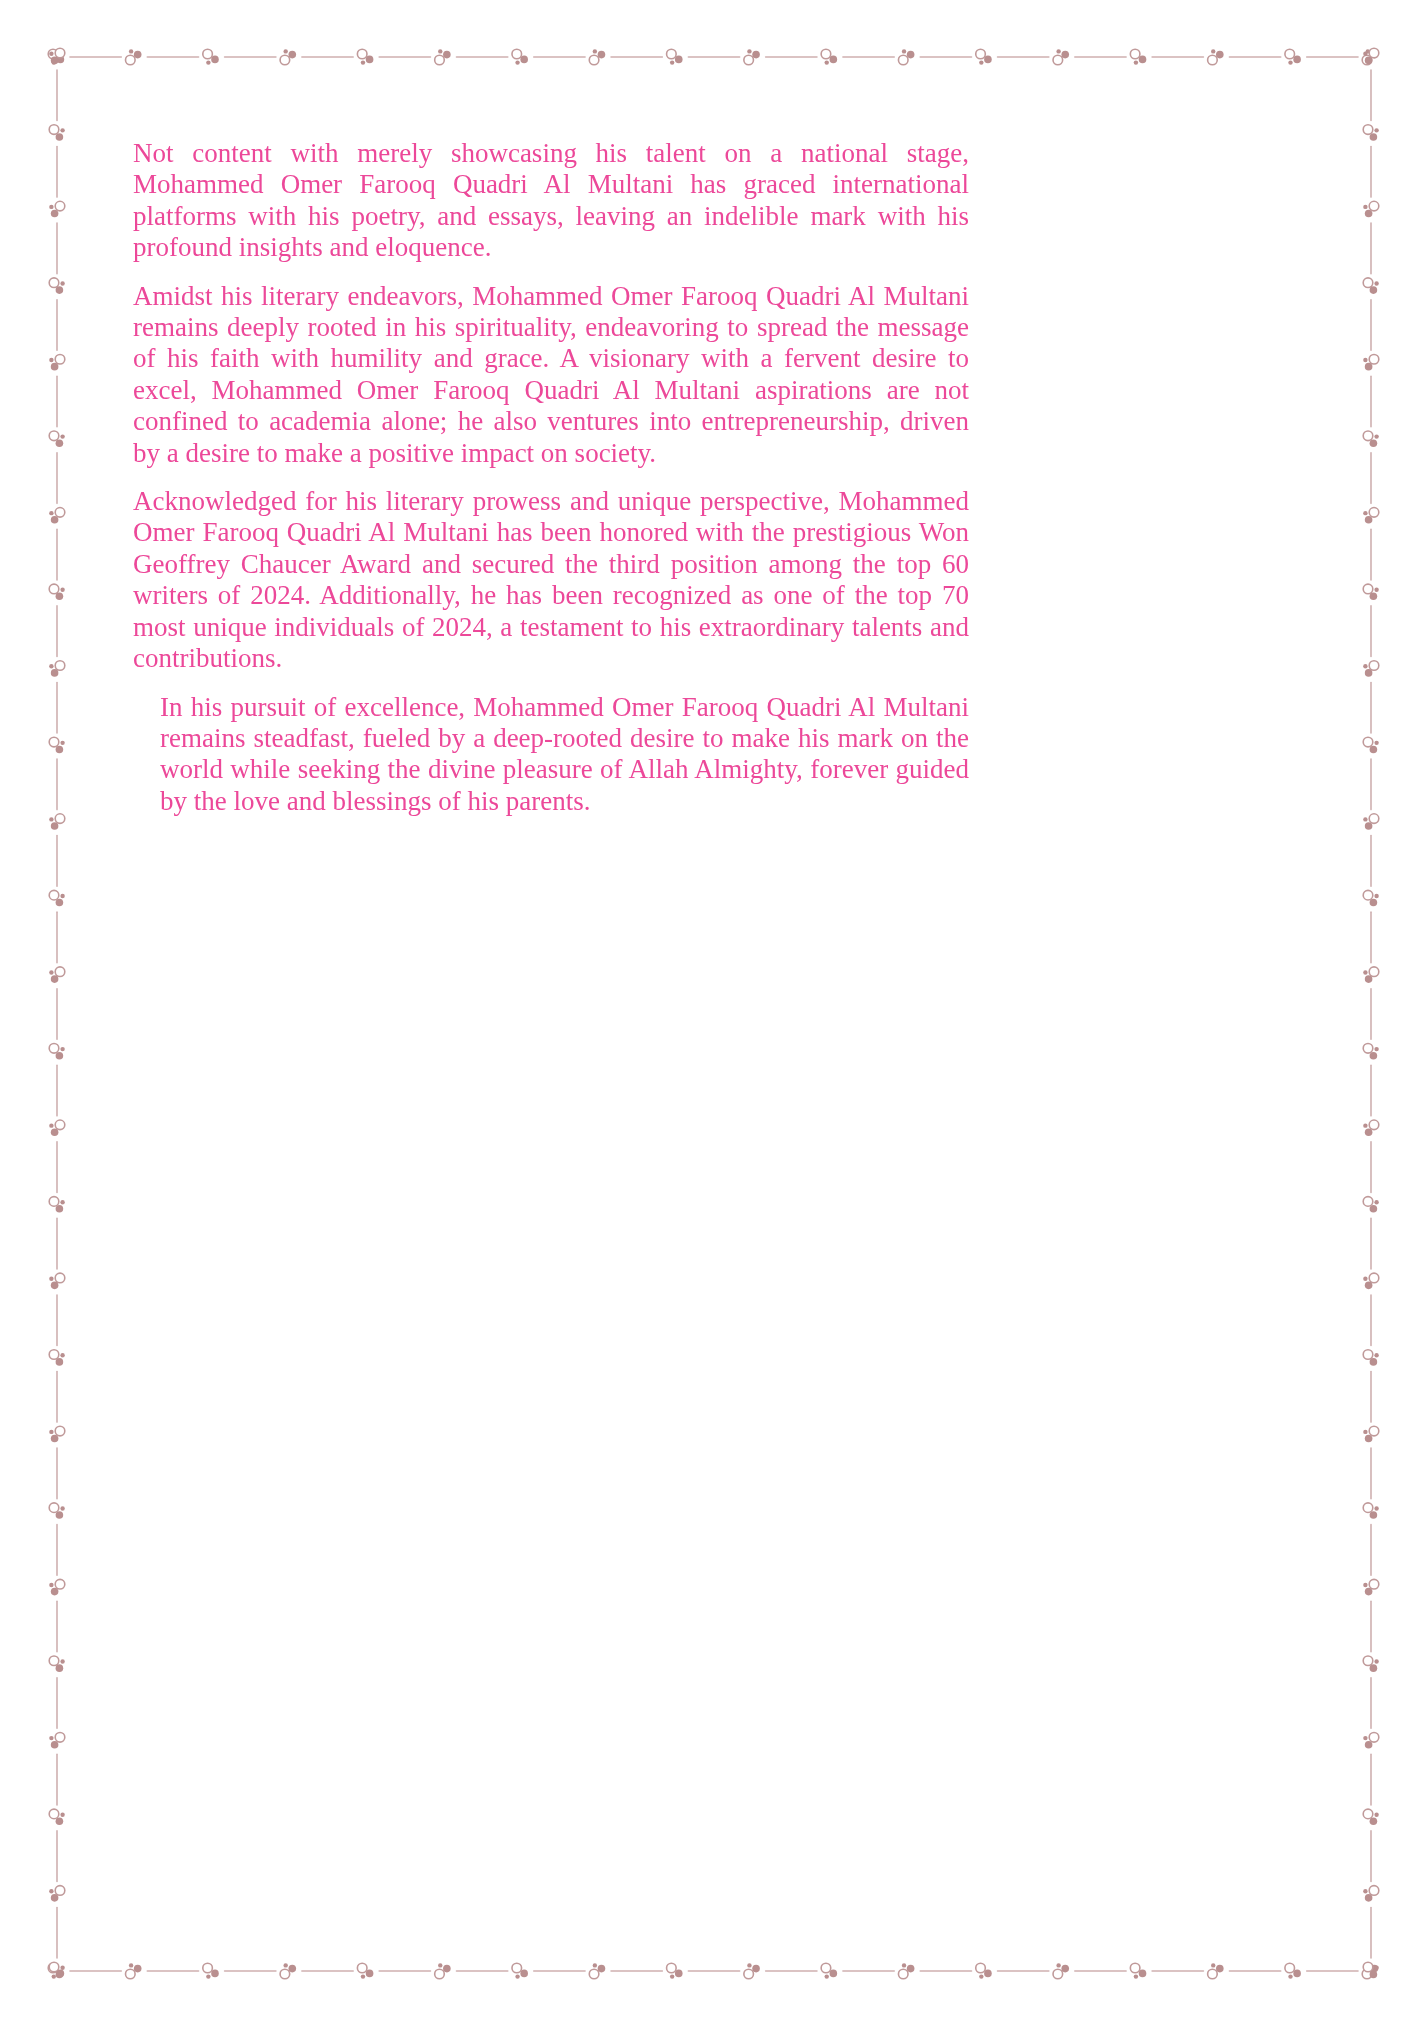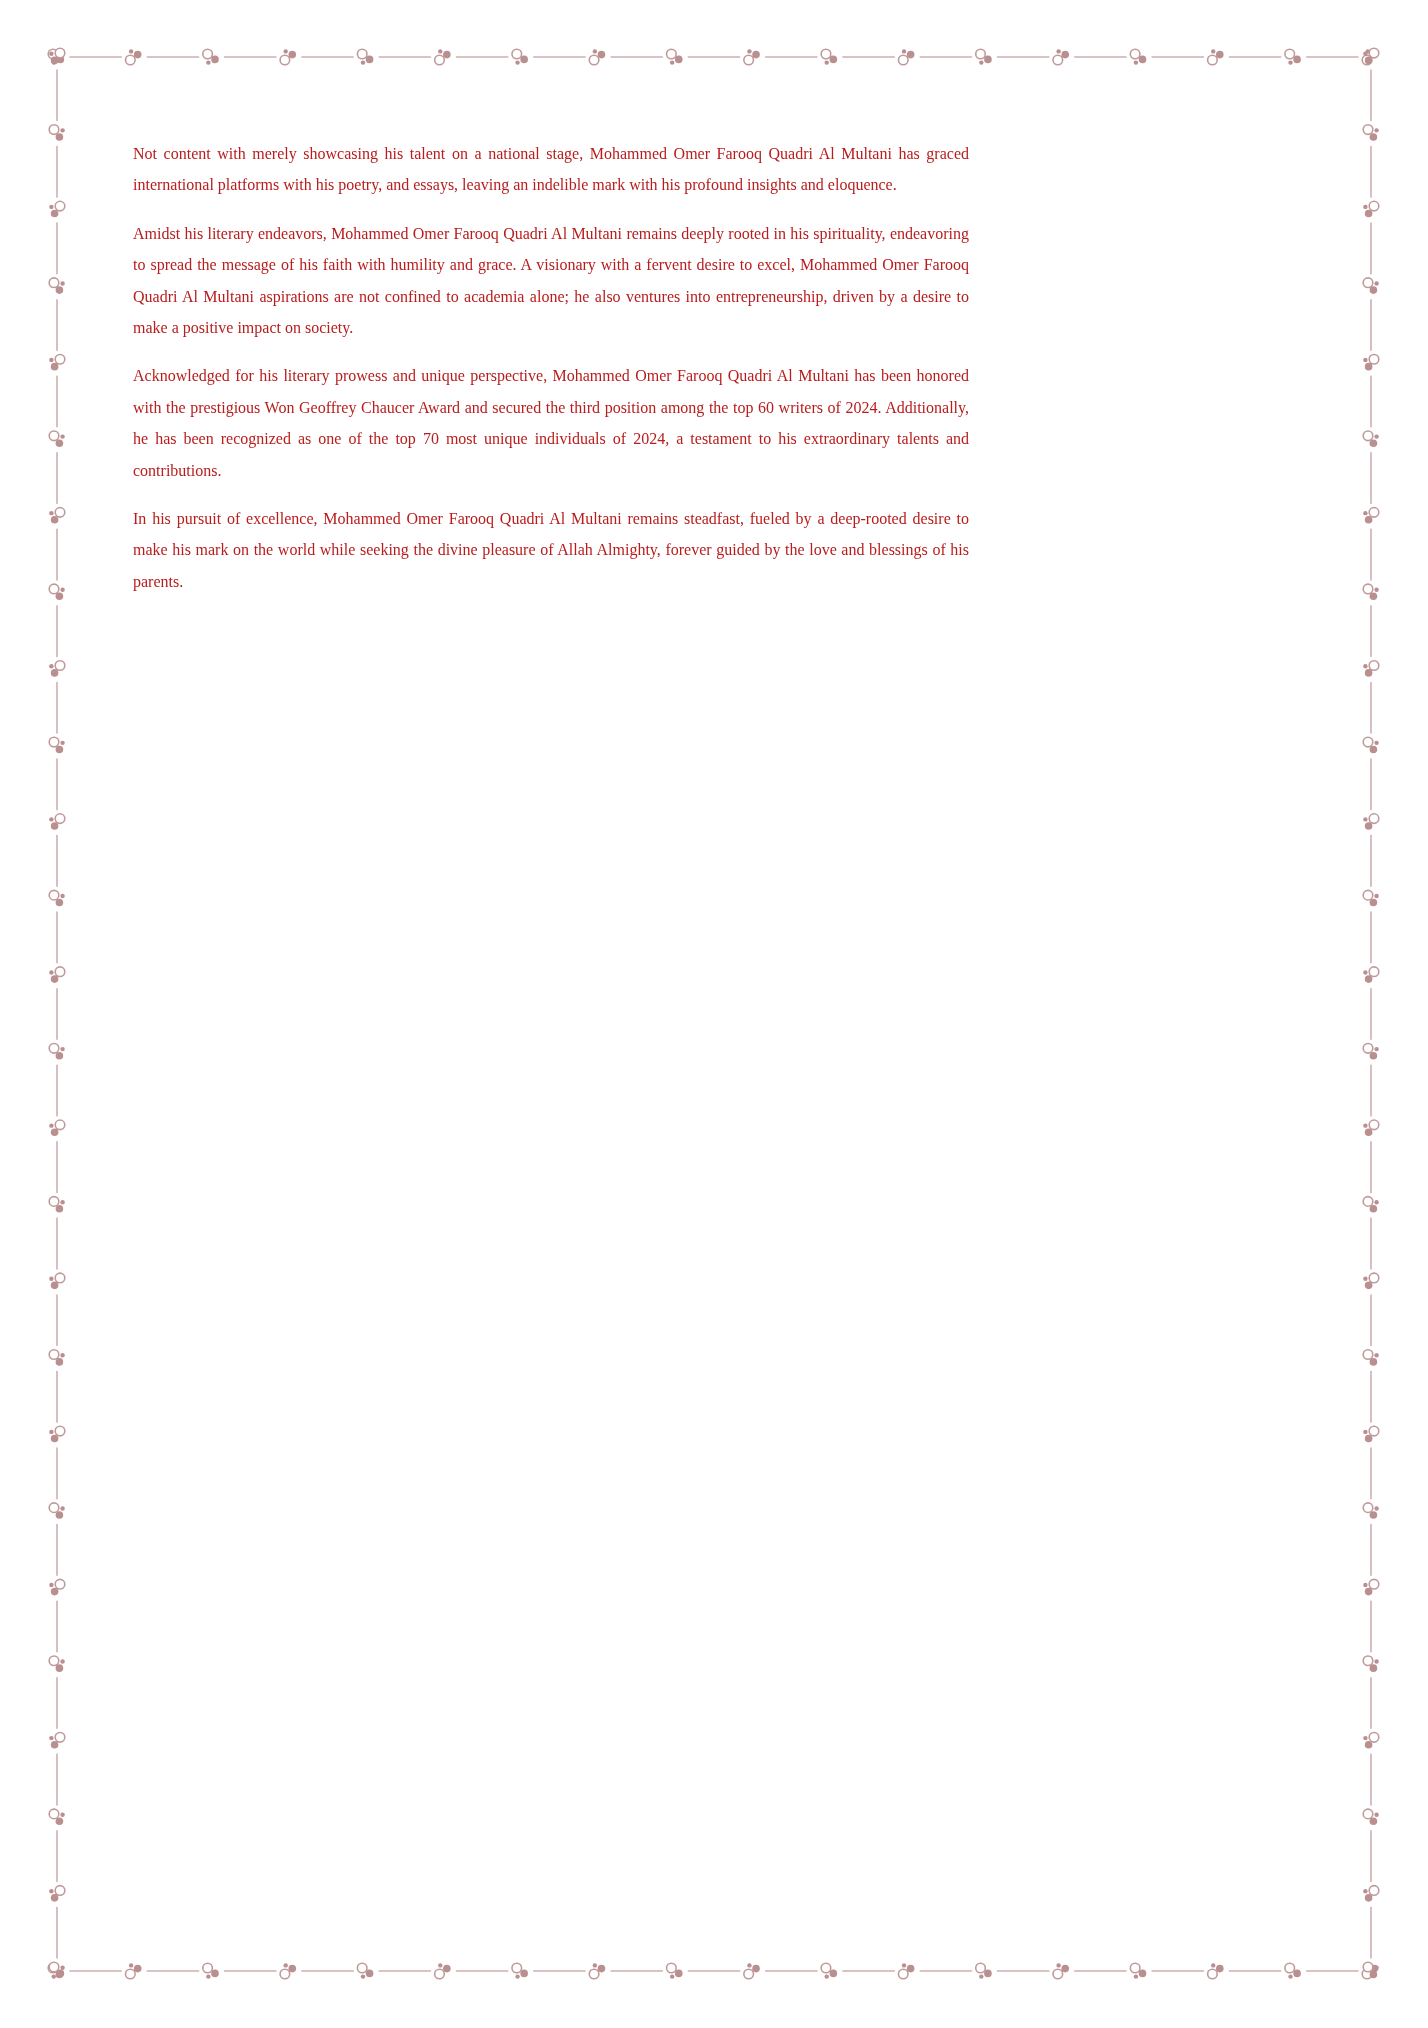--- a/index.html
+++ b/index.html
@@ -26,31 +26,32 @@
     height: 2028px;
     display: block;
     pointer-events: none;
   }
   .content {
     position: absolute;
     left: 133px;
     top: 138px;
     width: 836px;
     font-family: "Liberation Serif", "DejaVu Serif", serif;
-    font-size: 16px;
+    font-size: 27px;
     line-height: 31.4px;
-    color: #b91c1c;
+    color: #ec4899;
     text-align: justify;
     text-justify: inter-word;
   }
   .content p {
     margin: 0 0 17px 0;
   }
   .content p:last-child {
     margin-bottom: 0;
+    margin-left: 27px;
   }
 </style>
 </head>
 <body>
 
 <div class="page">
 
   <svg id="frame-svg" xmlns="http://www.w3.org/2000/svg" viewBox="0 0 1428 2028" aria-hidden="true">
       <line x1="70" y1="57" x2="121.29411764705883" y2="57" stroke="#cfb0b0" stroke-width="1.6" stroke-linecap="round"></line>
       <line x1="147.29411764705884" y1="57" x2="198.58823529411765" y2="57" stroke="#cfb0b0" stroke-width="1.6" stroke-linecap="round"></line>

